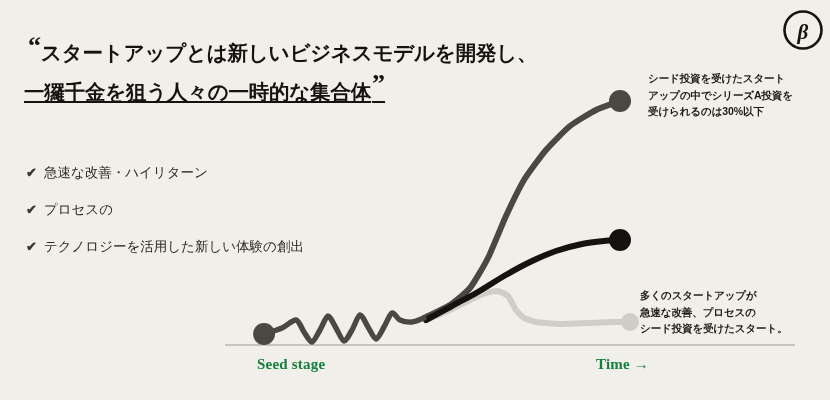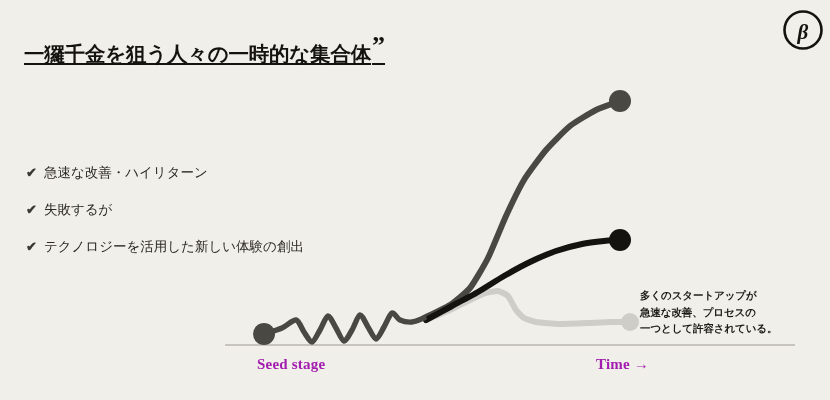--- a/index.html
+++ b/index.html
@@ -101,51 +101,52 @@
   .anno.top { top: 70px; left: 648px; }
   .anno.bottom { top: 287px; left: 640px; }
   .anno b { font-weight: 800; }
 
   
   .axis-label {
     position: absolute;
     font-family: "Liberation Serif", serif;
     font-weight: 700;
     font-size: 15px;
-    color: #a21caf;
+    color: #15803d;
     letter-spacing: 0.2px;
     white-space: nowrap;
   }
   .axis-label.seed { top: 356px; left: 257px; }
   .axis-label.time { top: 356px; left: 596px; }
 </style>
 </head>
 <body style="background: rgb(241, 239, 234);">
 
 <div id="stage" style="background: rgb(241, 239, 234);">
 
   <div class="badge">
     <svg width="42" height="42" viewBox="0 0 42 42">
       <circle cx="21" cy="21" r="18.5" fill="none" stroke="#15130f" stroke-width="2.6"></circle>
       <text x="21" y="29.5" text-anchor="middle" font-family="Liberation Serif, serif" font-style="italic" font-size="21" font-weight="700" fill="#15130f">β</text>
     </svg>
   </div>
 
   <div class="quote">
+    <span class="ln ln1"><span class="qmark">“</span><span>スタートアップとは新しいビジネスモデルを開発し、</span></span>
     <span class="ln ln3"><span>一玀千金を狙う人々の一時的な集合体</span><span class="qmark close">”</span></span>
   </div>
 
   <div class="bullets">
     <div class="bullet">
       <span class="tick">✔</span>
       <span>急速な改善・ハイリターン</span>
     </div>
     <div class="bullet">
       <span class="tick">✔</span>
-      <span>失敗するが</span>
+      <span>プロセスの</span>
     </div>
     <div class="bullet">
       <span class="tick">✔</span>
       <span>テクノロジーを活用した新しい体験の創出</span>
     </div>
   </div>
 
   <svg class="chart" viewBox="0 0 830 400">
     <line id="axis-line" x1="225" y1="345" x2="795" y2="345" stroke="#b9b6ae" stroke-width="1.6"></line>
 
@@ -153,23 +154,28 @@
     <path id="series-hypergrowth" fill="none" stroke="#4a4843" stroke-width="6" stroke-linecap="round" stroke-linejoin="round" d="M 424 318 C 426.3833333333333 316.80833333333334, 445.78333333333336 307.75, 450 305 C 454.21666666666664 302.25, 466.51666666666665 292.30833333333334, 470 288 C 473.48333333333335 283.69166666666666, 484.7 264.6, 488 258 C 491.3 251.4, 502.7 223.15, 506 216 C 509.3 208.85, 520.3333333333334 186.05, 524 180 C 527.6666666666666 173.95, 541.7833333333333 154.95, 546 150 C 550.2166666666667 145.05, 565.4166666666666 129.66666666666666, 570 126 C 574.5833333333334 122.33333333333333, 591.4166666666666 112.29166666666667, 596 110 C 600.5833333333334 107.70833333333333, 617.8 101.825, 620 101"></path>
     <path id="series-steady" fill="none" stroke="#141310" stroke-width="6" stroke-linecap="round" stroke-linejoin="round" d="M 426 320 C 428.1666666666667 318.8333333333333, 447.6666666666667 308.3333333333333, 452 306 C 456.3333333333333 303.6666666666667, 473.6666666666667 294.5, 478 292 C 482.3333333333333 289.5, 499.6666666666667 278.5, 504 276 C 508.3333333333333 273.5, 525.6666666666666 264.0833333333333, 530 262 C 534.3333333333334 259.9166666666667, 551.6666666666666 252.5, 556 251 C 560.3333333333334 249.5, 578 244.83333333333334, 582 244 C 586 243.16666666666666, 600.8333333333334 241.33333333333334, 604 241 C 607.1666666666666 240.66666666666666, 618.6666666666666 240.08333333333334, 620 240"></path>
     <path id="series-stem" fill="none" stroke="#4a4843" stroke-width="5.4" stroke-linecap="round" stroke-linejoin="round" d="M 264 334 C 266.55 333.15, 277.46666666666664 329.98333333333335, 282 328 C 286.53333333333336 326.01666666666665, 292.8833333333333 319.43333333333334, 296 320 C 299.1166666666667 320.56666666666666, 301.73333333333335 328.8833333333333, 304 332 C 306.26666666666665 335.1166666666667, 309.73333333333335 342.28333333333336, 312 342 C 314.26666666666665 341.71666666666664, 317.73333333333335 333.68333333333334, 320 330 C 322.26666666666665 326.31666666666666, 325.73333333333335 316.28333333333336, 328 316 C 330.26666666666665 315.71666666666664, 333.73333333333335 324.4583333333333, 336 328 C 338.26666666666665 331.5416666666667, 341.73333333333335 340.71666666666664, 344 341 C 346.26666666666665 341.28333333333336, 349.73333333333335 333.68333333333334, 352 330 C 354.26666666666665 326.31666666666666, 357.73333333333335 315.425, 360 315 C 362.26666666666665 314.575, 365.73333333333335 323.6, 368 327 C 370.26666666666665 330.4, 373.73333333333335 339, 376 339 C 378.26666666666665 339, 381.73333333333335 330.68333333333334, 384 327 C 386.26666666666665 323.31666666666666, 389.73333333333335 313.9916666666667, 392 313 C 394.26666666666665 312.0083333333333, 397.1666666666667 318.725, 400 320 C 402.8333333333333 321.275, 408.6 322.28333333333336, 412 322 C 415.4 321.71666666666664, 422.3 318.56666666666666, 424 318"></path>
 
     <circle id="marker-start" r="11" fill="#4a4843" cx="264" cy="334"></circle>
     <circle id="marker-hyper" r="11" fill="#4a4843" cx="620" cy="101"></circle>
     <circle id="marker-steady" r="11" fill="#141310" cx="620" cy="240"></circle>
     <circle id="marker-fail" r="9" fill="#cfcdc7" cx="630" cy="322"></circle>
   </svg>
 
+  <div class="anno top">
+    <div>シード投資を受けたスタート</div>
+    <div>アップの中でシリーズA投資を</div>
+    <div><span>受けられるのは</span><b>30%以下</b></div>
+  </div>
 
   <div class="anno bottom">
     <div>多くのスタートアップが</div>
     <div>急速な改善、プロセスの</div>
-    <div>一つとして許容されている。</div>
+    <div>シード投資を受けたスタート。</div>
   </div>
 
   <div class="axis-label seed">Seed stage</div>
   <div class="axis-label time">Time →</div>
 
 </div>
 
 </body></html>

